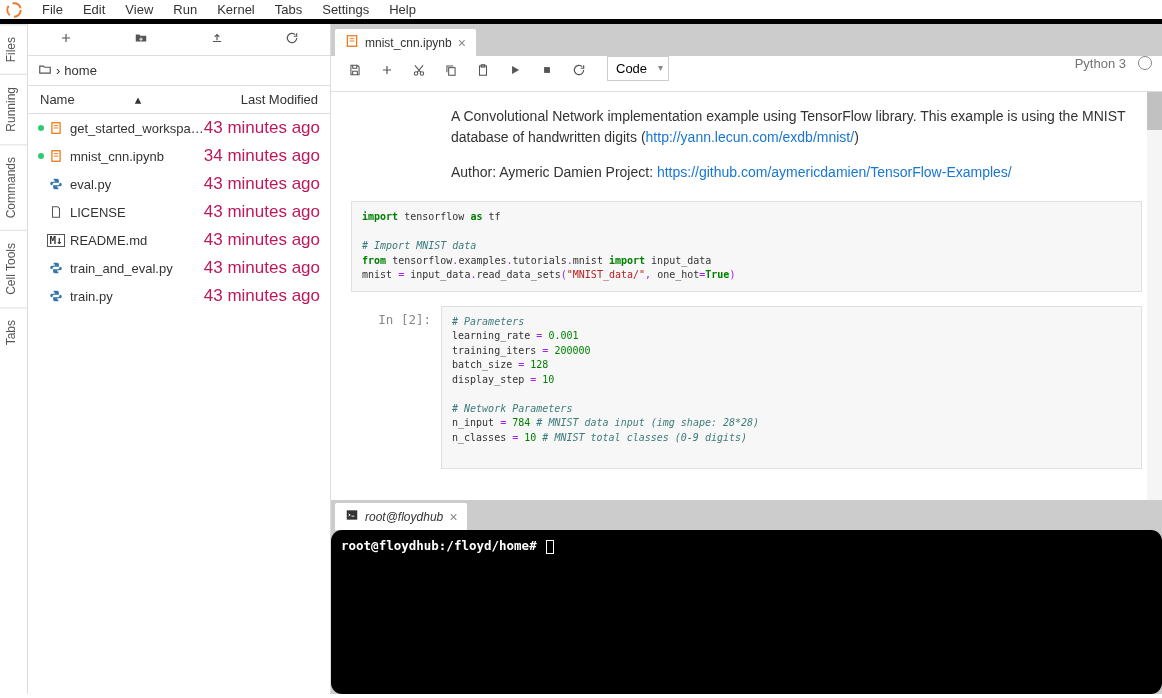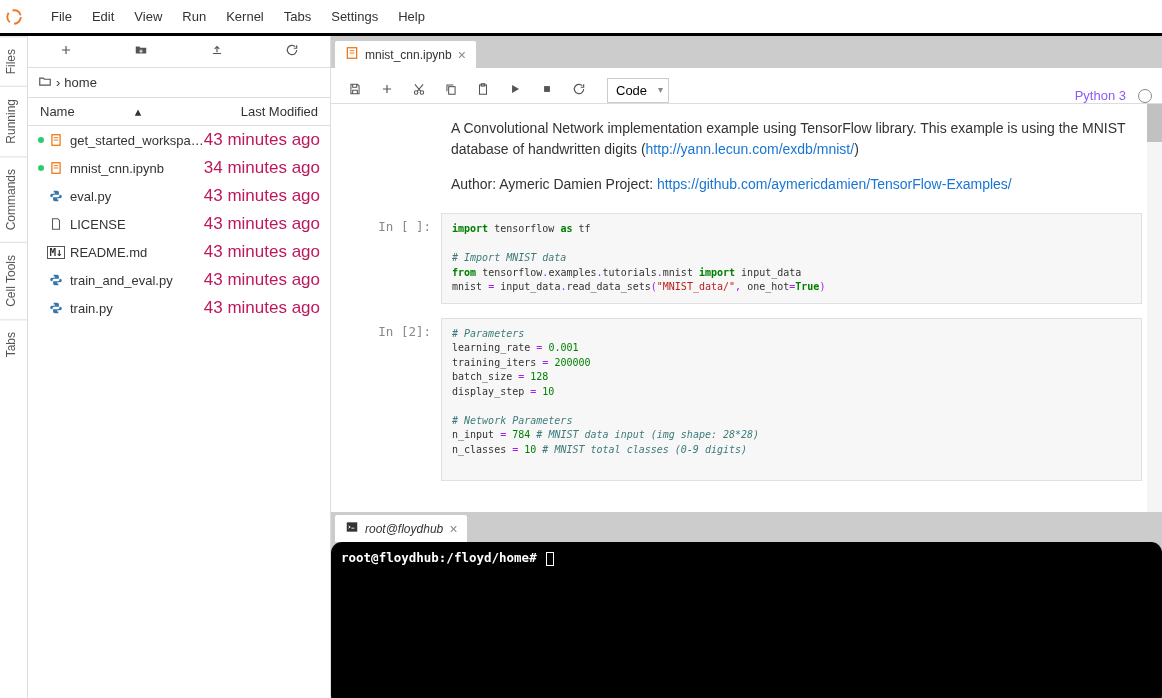--- a/index.html
+++ b/index.html
@@ -1,18 +1,18 @@
 <!DOCTYPE html>
 <html><head>
 <meta charset="utf-8">
 <style>
 * { margin: 0; padding: 0; box-sizing: border-box; }
 body { font-family: -apple-system, BlinkMacSystemFont, "Segoe UI", Helvetica, Arial, sans-serif; font-size: 13px; color: #333; overflow: hidden; width: 1162px; height: 698px; }
 
-.top-bar { display: flex; align-items: center; height: 36px; border-bottom: 3px solid #000000; gap: 9px; }
+.top-bar { display: flex; align-items: center; height: 24px; border-bottom: 5px solid #000000; }
 .logo { width: 28px; height: 28px; display: flex; align-items: center; justify-content: center; }
 .logo svg { width: 18px; height: 18px; }
 .menu-bar { display: flex; gap: 0px; padding-left: 4px; }
 .menu-item { padding: 4px 10px; cursor: pointer; font-size: 13px; }
 
 .main-area { display: flex; height: calc(698px - 28px); }
 .left-sidebar { width: 28px; border-right: 1px solid #ddd; display: flex; flex-direction: column; }
 .side-tab { writing-mode: vertical-rl; transform: rotate(180deg); padding: 12px 4px; text-align: center; cursor: pointer; font-size: 12px; border-bottom: 1px solid #ddd; color: #555; }
 .side-tab.active { background: #fff; }
 
@@ -31,27 +31,27 @@
 .fb-item .file-name { flex: 1; white-space: nowrap; overflow: hidden; text-overflow: ellipsis; }
 .fb-item .file-mod { color: #be185d; font-size: 17px; }
 
 .right-panel { flex: 1; display: flex; flex-direction: column; background: #ccc; }
 .notebook-panel { flex: 1; display: flex; flex-direction: column; background: #fff; margin: 0; border: none; overflow: hidden; }
 .tab-strip { background: #ccc; height: 32px; display: flex; align-items: flex-end; padding-left: 4px; }
 .tab { background: #fff; padding: 5px 10px; display: flex; align-items: center; gap: 6px; font-size: 12px; border-top-left-radius: 2px; border-top-right-radius: 2px; cursor: pointer; }
 .tab .tab-icon { color: #ef6c00; }
 .tab .tab-close { color: #888; cursor: pointer; font-size: 14px; }
 
-.nb-toolbar { display: flex; align-items: flex-end; height: 36px; padding: 0 10px; border-bottom: 1px solid #ddd; gap: 4px; background: #fff; }
+.nb-toolbar { display: flex; align-items: flex-start; height: 36px; padding: 0 10px; border-bottom: 1px solid #ddd; gap: 4px; background: #fff; }
 .nb-toolbar .nb-btn { width: 28px; height: 28px; display: flex; align-items: center; justify-content: center; cursor: pointer; color: #555; }
 .nb-toolbar select { padding: 4px 20px 4px 8px; border: 1px solid #ccc; font-size: 13px; background: #fff; appearance: none; }
 .nb-toolbar .select-wrap { position: relative; margin-left: 10px; }
 .nb-toolbar .select-wrap::after { content: '▾'; position: absolute; right: 6px; top: 6px; font-size: 10px; pointer-events: none; color: #888; }
 .nb-toolbar .spacer { flex: 1; }
-.nb-toolbar .kernel-name { font-size: 13px; color: #8b5cf6; margin-right: 8px; }
+.nb-toolbar .kernel-name { font-size: 13px; color: #737373; margin-right: 8px; }
 .nb-toolbar .kernel-circle { width: 14px; height: 14px; border: 1.5px solid #888; border-radius: 50%; }
 
 .nb-content { flex: 1; overflow-y: auto; background: #fff; padding: 10px 0; position: relative; }
 .nb-scroll-track { position: absolute; right: 0; top: 0; width: 15px; height: 100%; background: #f5f5f5; }
 .nb-scroll-thumb { position: absolute; right: 0; top: 0; width: 15px; height: 38px; background: #c1c1c1; }
 .md-cell { padding: 4px 20px 16px 120px; font-size: 14px; line-height: 1.5; }
 .md-cell a { color: #1976d2; text-decoration: none; }
 .code-cell { display: flex; padding: 2px 20px 2px 20px; margin-bottom: 10px; }
 .code-cell .prompt { width: 90px; text-align: right; padding: 6px 10px 0 0; color: #888; font-family: "Menlo", "Consolas", monospace; font-size: 12.5px; flex-shrink: 0; }
 .code-cell .code-area { flex: 1; background: #f7f7f7; border: 1px solid #e0e0e0; padding: 8px 10px; font-family: "Menlo", "Consolas", monospace; font-size: 10px; line-height: 1.45; white-space: pre; color: #333; overflow-x: auto; }
@@ -269,21 +269,20 @@
       </div>
       <div class="nb-content">
         <div class="nb-scroll-track">
             <div class="nb-scroll-thumb"></div>
           </div>
         <div class="md-cell">
           <p><span>A Convolutional Network implementation example using TensorFlow library. This example is using the MNIST database of handwritten digits (</span><a href="#">http://yann.lecun.com/exdb/mnist/</a><span>)</span></p>
           <p style="margin-top:14px"><span>Author: Aymeric Damien Project: </span><a href="#">https://github.com/aymericdamien/TensorFlow-Examples/</a></p>
         </div>
         <div class="code-cell">
-          <div class="prompt">In [ ]:</div>
           <div class="code-area" id="code1"><span class="tok-kw">import</span> <span class="tok-id">tensorflow</span> <span class="tok-kw">as</span> <span class="tok-id">tf</span>
 
 <span class="tok-cm"># Import MNIST data</span>
 <span class="tok-kw">from</span> <span class="tok-id">tensorflow</span><span class="tok-op">.</span><span class="tok-id">examples</span><span class="tok-op">.</span><span class="tok-id">tutorials</span><span class="tok-op">.</span><span class="tok-id">mnist</span> <span class="tok-kw">import</span> <span class="tok-id">input_data</span>
 <span class="tok-id">mnist</span> <span class="tok-op">=</span> <span class="tok-id">input_data</span><span class="tok-op">.</span><span class="tok-id">read_data_sets</span><span class="tok-op">(</span><span class="tok-str">"MNIST_data/"</span><span class="tok-op">,</span> <span class="tok-id">one_hot</span><span class="tok-op">=</span><span class="tok-kw">True</span><span class="tok-op">)</span></div>
         </div>
         <div class="code-cell">
           <div class="prompt">In [2]:</div>
           <div class="code-area" id="code2"><span class="tok-cm"># Parameters</span>
 <span class="tok-id">learning_rate</span> <span class="tok-op">=</span> <span class="tok-num">0.001</span>

